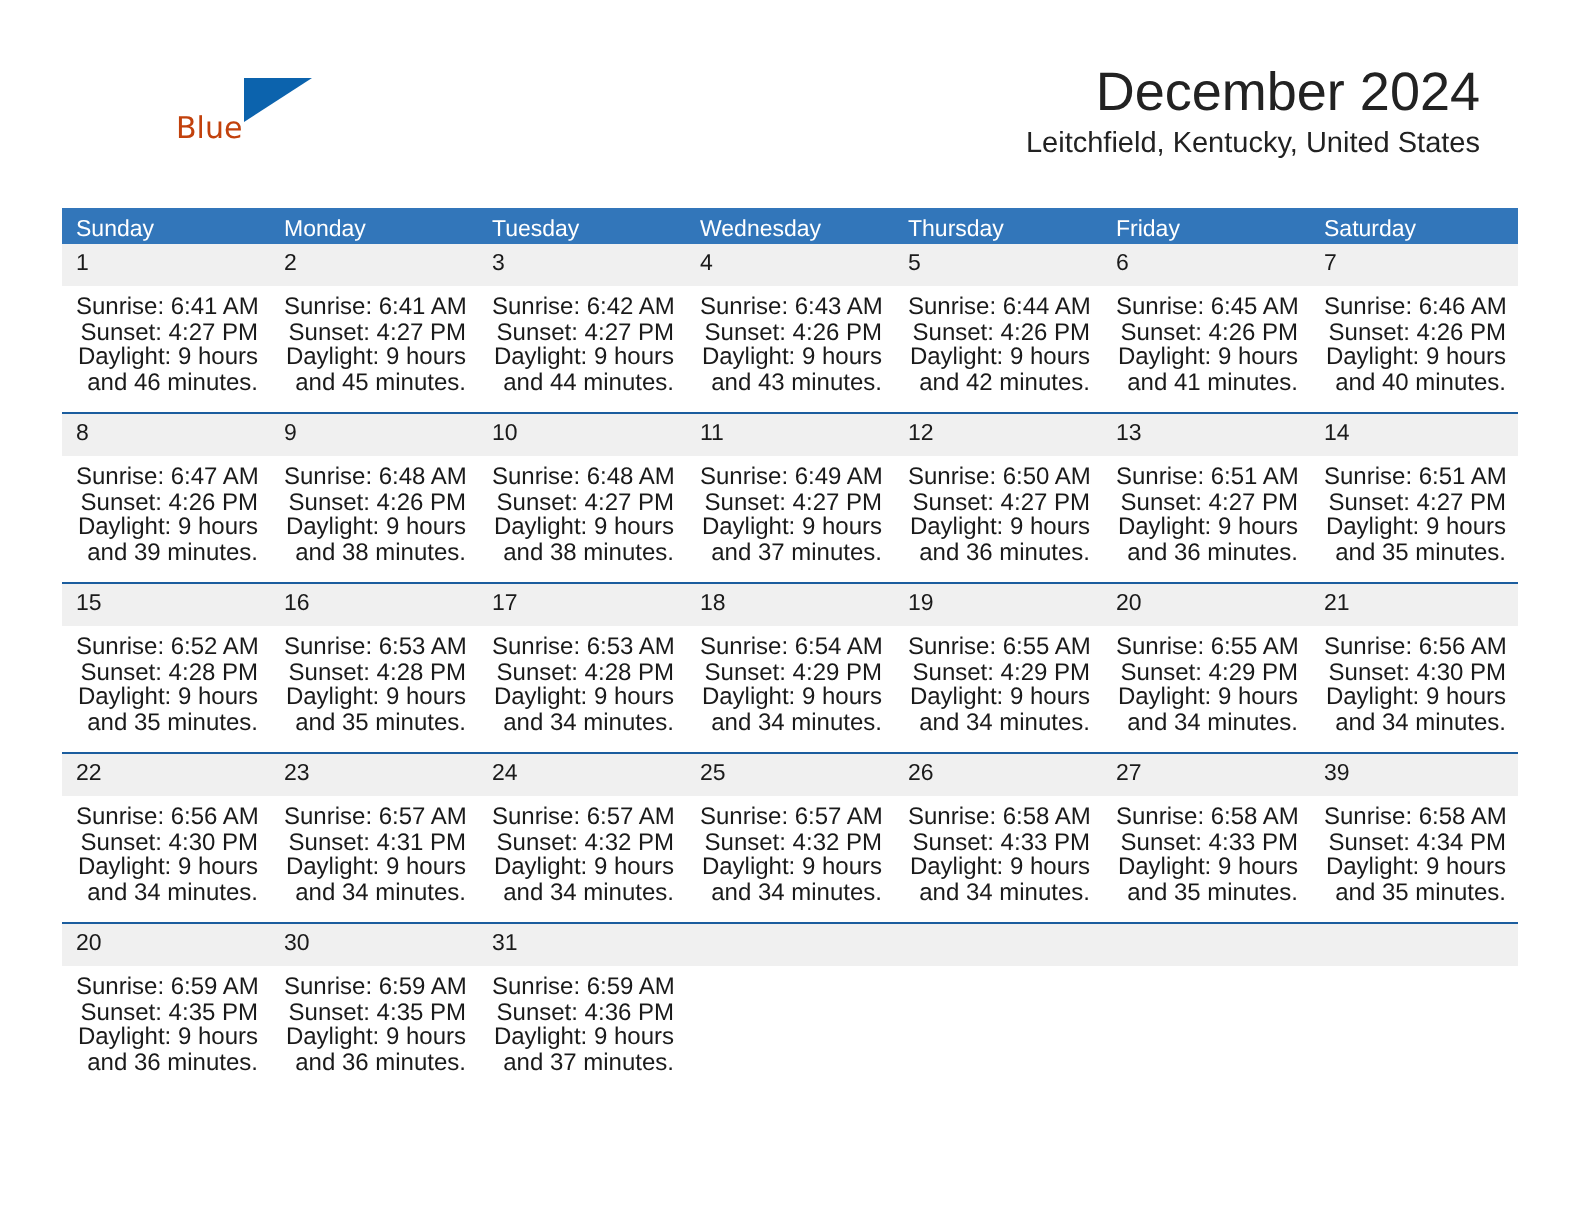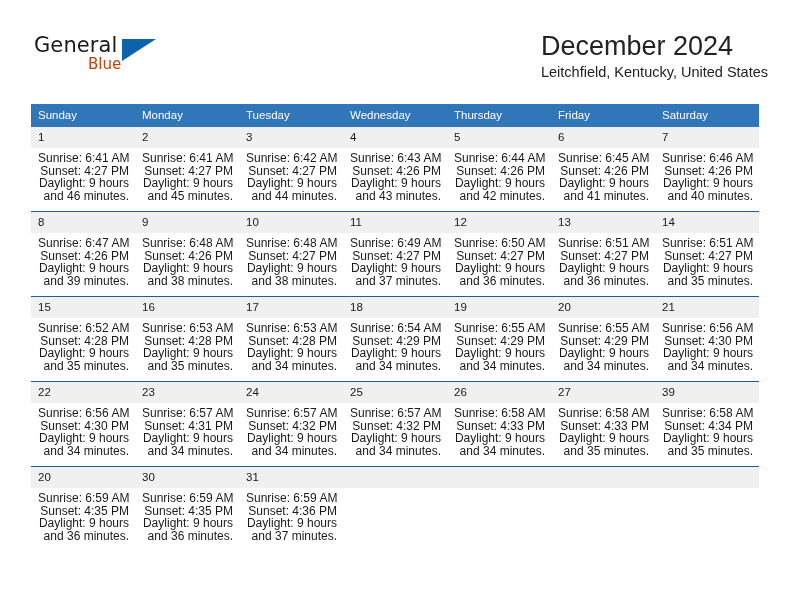--- a/index.html
+++ b/index.html
@@ -57,23 +57,23 @@
     left: 88px;
     top: 6px;
     width: 0;
     height: 0;
     border-left: 34px solid #0c63ad;
     border-bottom: 22px solid transparent;
   }
 
   .title-block {
     position: absolute;
-    right: 24px;
+    right: 52px;
     top: 30px;
-    text-align: left;
+    text-align: right;
   }
   .cal-title {
     font-size: 27px;
     color: #222222;
     line-height: 32px;
     font-weight: normal;
     margin: 0;
     white-space: nowrap;
   }
   .cal-subtitle {
@@ -92,21 +92,21 @@
     width: 728px;
     border-collapse: collapse;
     table-layout: fixed;
   }
   .calendar th {
     background: #3276ba;
     color: #ffffff;
     font-size: 11.5px;
     font-weight: normal;
     text-align: left;
-    padding: 5px 0 5px 7px;
+    padding: 5px 0 0 7px;
     height: 11px;
     line-height: 13px;
   }
   .calendar td {
     vertical-align: top;
     padding: 0;
     border-top: 1px solid #1b5d9e;
     width: 104px;
   }
   .calendar tr.week:first-child td {
@@ -144,21 +144,20 @@
   }
 </style>
 </head>
 <body>
 
 <div class="page">
 
   <div class="header">
 
     <div class="logo">
-      <span class="logo-general">General</span>
       <span class="logo-tri"></span>
       <span class="logo-blue">Blue</span>
     </div>
 
     <div class="title-block">
       <h1 class="cal-title">December 2024</h1>
       <div class="cal-subtitle">Leitchfield, Kentucky, United States</div>
     </div>
 
   </div>

